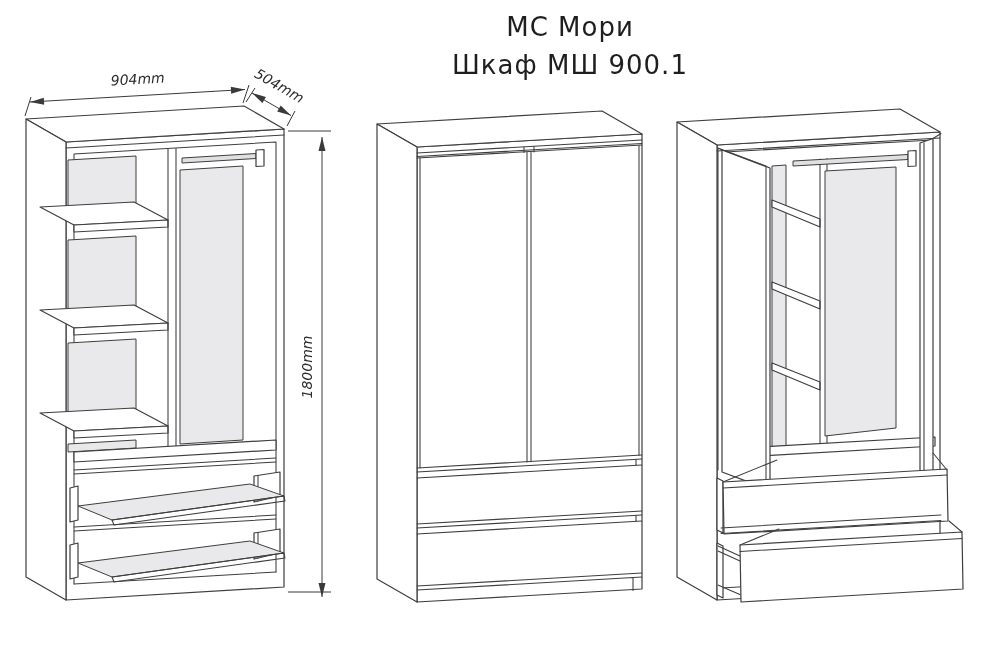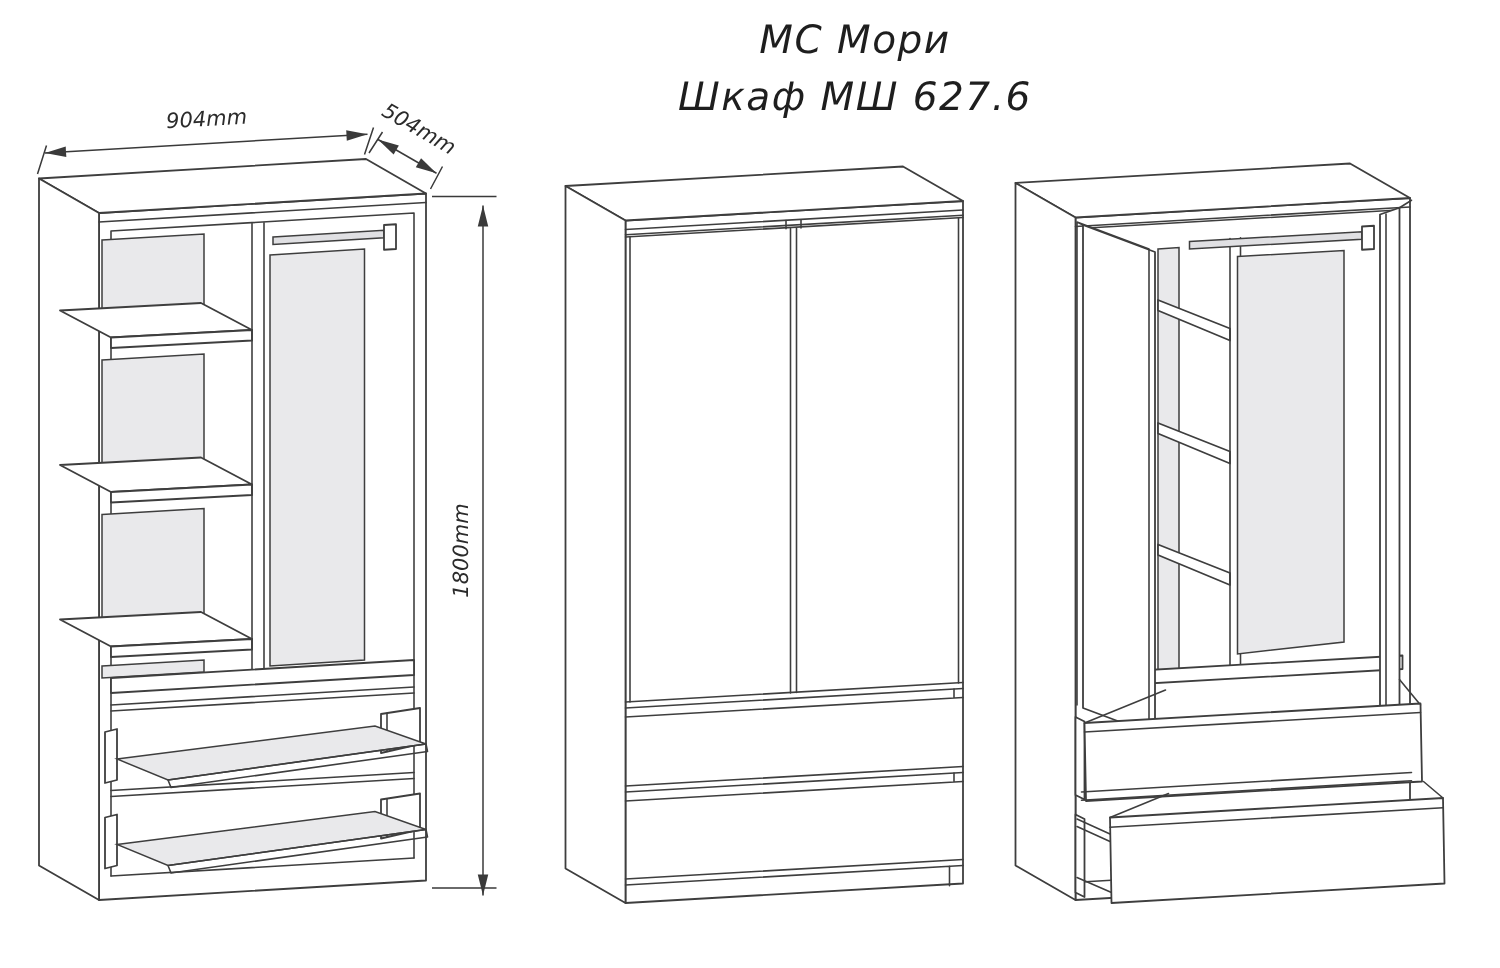--- a/index.html
+++ b/index.html
@@ -1,37 +1,37 @@
 <!DOCTYPE html>
 <html style="--line: #3e3e3e; --panel: #e9e9eb; --bg: #ffffff;"><head>
 <meta charset="utf-8">
 <style>
   html,body{margin:0;padding:0;background:var(--bg,#fff);}
   .canvas{position:relative;width:1000px;height:645px;background:var(--bg,#fff);overflow:hidden;
           font-family:"DejaVu Sans",sans-serif;}
   .title{position:absolute;left:320px;top:8px;width:500px;text-align:center;
-         font-style:italic;font-size:26px;line-height:38px;color:#1e1e1e;letter-spacing:1px;}
+         font-size:26px;line-height:38px;color:#1e1e1e;letter-spacing:1px;}
   svg{position:absolute;left:0;top:0;}
   .face{fill:#ffffff;stroke:var(--line,#3e3e3e);stroke-width:1.2;stroke-linejoin:round;}
   .ln{fill:none;stroke:var(--line,#3e3e3e);stroke-width:1.05;stroke-linecap:round;}
   .gray{fill:var(--panel,#e9e9eb);stroke:var(--line,#3e3e3e);stroke-width:1;}
   .rod{fill:#e0e0e3;stroke:var(--line,#3e3e3e);stroke-width:1;}
   .dimln{fill:none;stroke:#3a3a3a;stroke-width:1;}
   .arr{fill:#3a3a3a;stroke:none;}
   .dim{fill:#2b2b2b;font-style:italic;font-size:14px;text-anchor:middle;
        font-family:"DejaVu Sans",sans-serif;}
 </style>
 </head>
 <body>
 
 <div class="canvas">
 
   <div class="title">
     <div>МС Мори</div>
-    <div>Шкаф МШ 627.6</div>
+    <div>Шкаф МШ 900.1</div>
   </div>
 
   <svg width="1000" height="645" viewBox="0 0 1000 645">
 
     <g>
       <path class="face" d="M66,142 L284,129 L284,587 L66,600 Z"></path>
       <path class="face" d="M66,142 L284,129 L244,106 L26,119 Z"></path>
       <path class="face" d="M26,119 L66,142 L66,600 L26,577 Z"></path>
       <path class="ln" d="M66,148 L284,135"></path>
       <path class="ln" d="M74,154 L276,142 M74,154 L74,584 M276,142 L276,572"></path>

